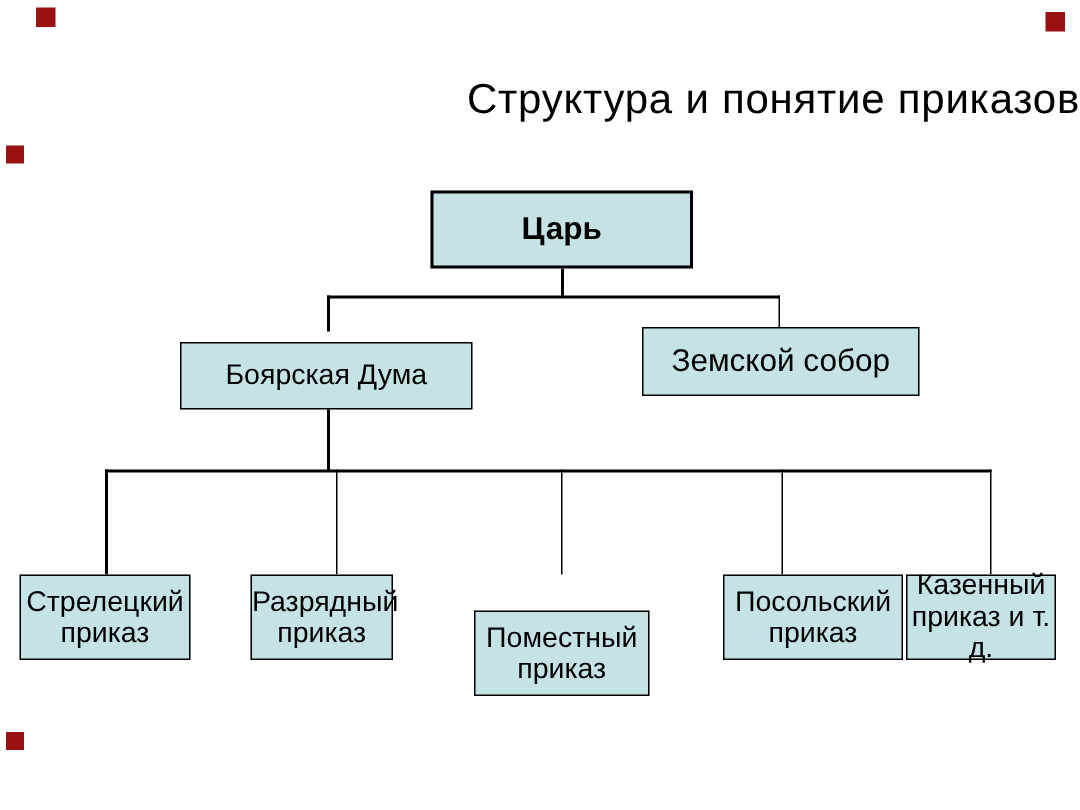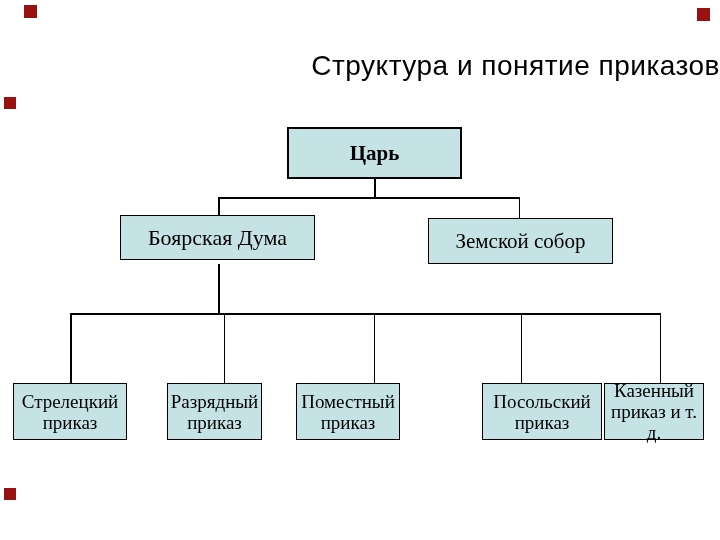--- a/index.html
+++ b/index.html
@@ -18,28 +18,28 @@
     letter-spacing:0.5px;
   }
   .box{
     position:absolute;
     background:var(--box-fill,#c5e2e4);
     border:1.5px solid var(--box-border,#000);
     box-sizing:border-box;
     display:flex;align-items:center;justify-content:center;
     text-align:center;
   }
-  .box .lbl{display:block;width:100%;padding:0 0;font-family:Liberation Serif, serif;}
+  .box .lbl{display:block;width:100%;padding:0 0;}
   .tsar{left:287px;top:127px;width:175px;height:52px;font-size:21px;font-weight:bold;border-width:2px;}
-  .duma{left:120px;top:215px;width:195px;height:45px;font-size:22px;}
+  .duma{left:120px;top:228px;width:195px;height:45px;font-size:19px;}
   .zemsky{left:428px;top:218px;width:185px;height:46px;font-size:21px;}
   .prikaz{top:383px;height:57px;font-size:19px;line-height:21px;}
   .b1{left:13px;width:114px;}
   .b2{left:167px;width:95px;}
-  .b3{left:296px;width:104px;}
+  .b3{left:316px;width:117px;margin-top:24px;}
   .b4{left:461px;width:120px;margin-left:21px;}
   .b5{left:604px;width:100px;}
   .line{position:absolute;background:var(--connector,#000);}
   
   .vl-tsar{left:374px;top:179px;width:1.5px;height:19px;}
   .hl1{left:218px;top:197px;width:302px;height:1.5px;}
   .dl-duma{left:218px;top:197px;width:1.5px;height:24px;}
   .dl-zemsky{left:518.5px;top:197px;width:1.5px;height:22px;}
   
   .vl-duma{left:218px;top:264px;width:1.5px;height:50px;}

